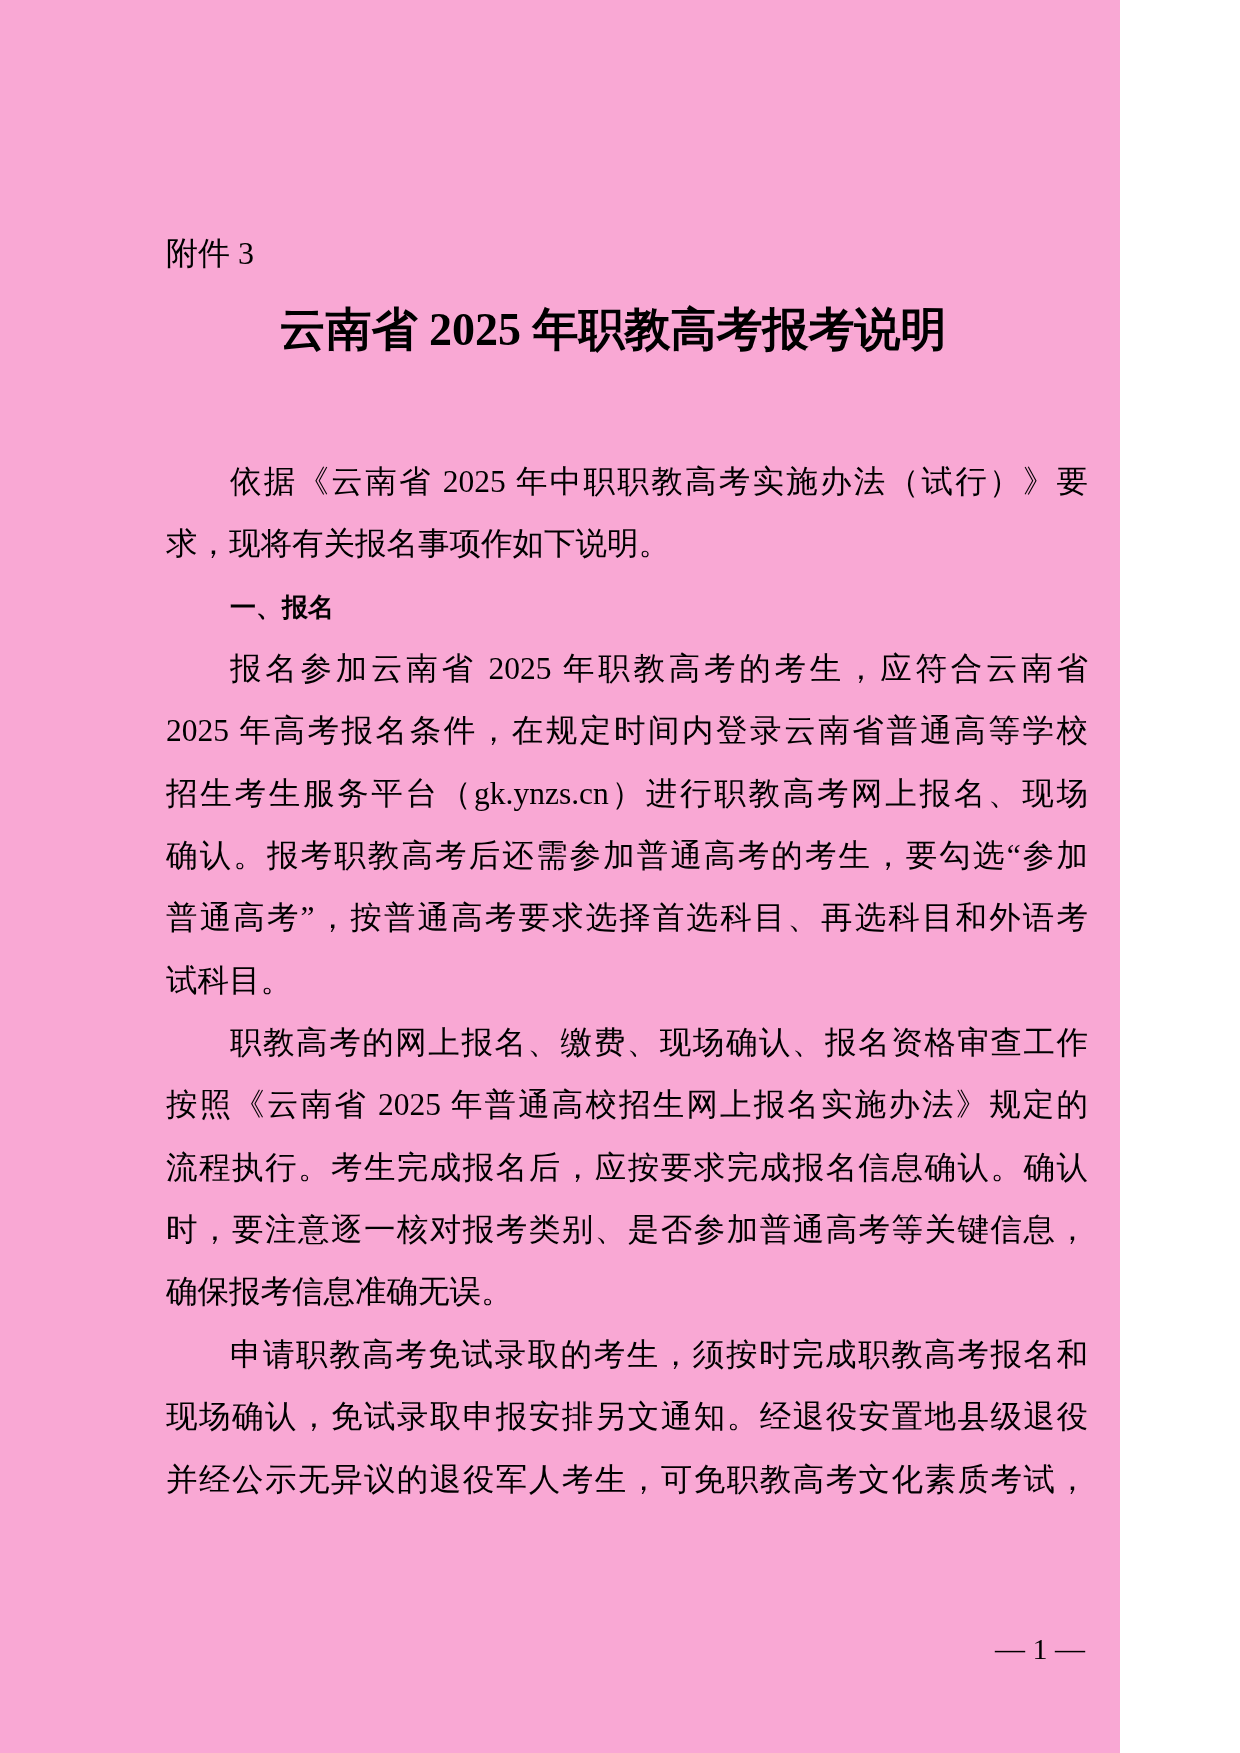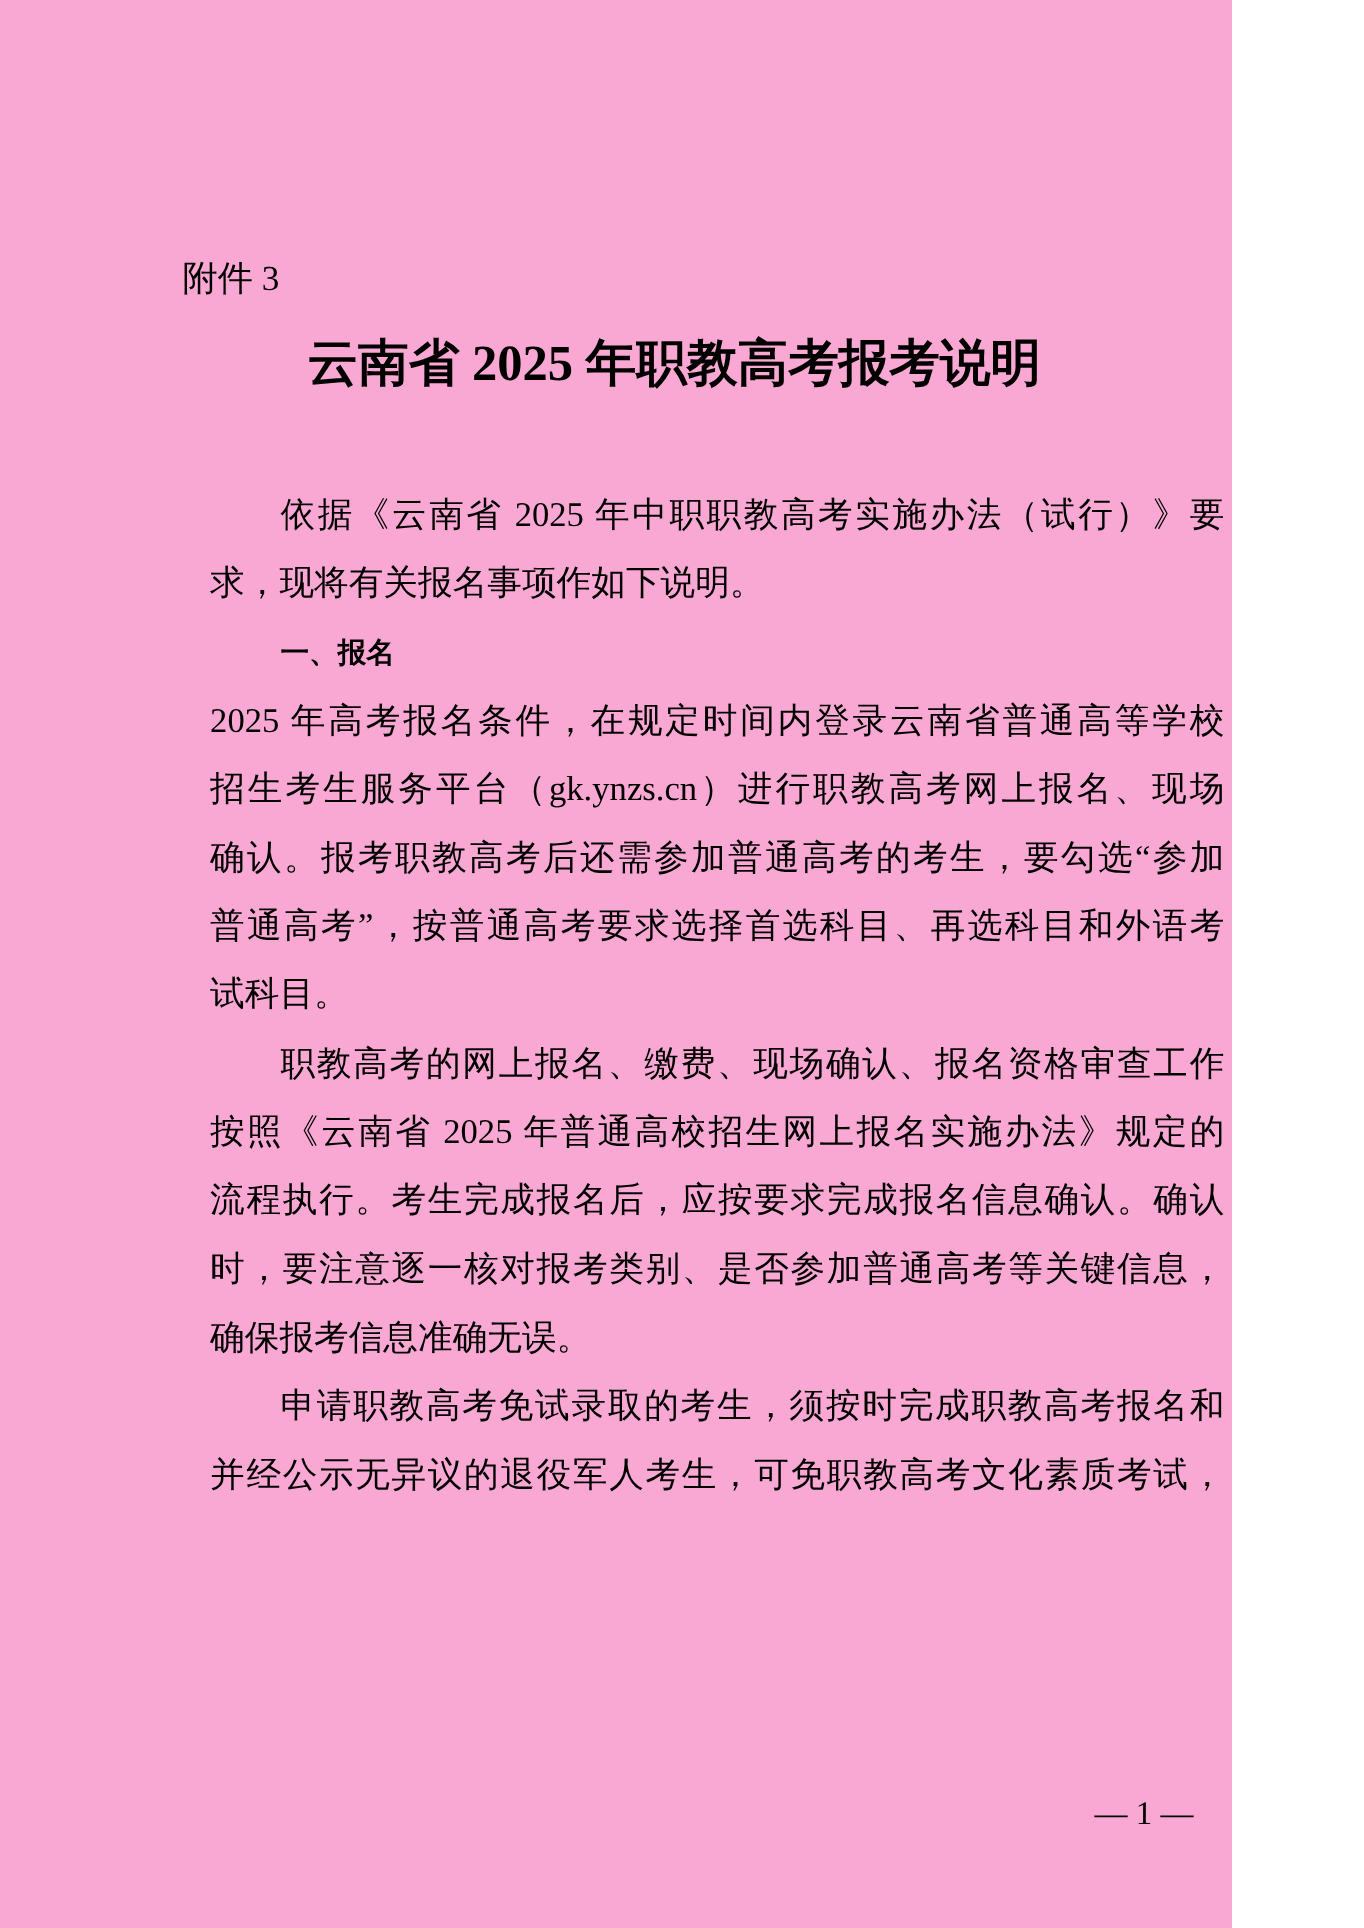--- a/index.html
+++ b/index.html
@@ -29,23 +29,22 @@
     text-align: center;
     font-size: 46px;
     line-height: 58px;
     font-weight: bold;
     font-family: "Liberation Serif", "DejaVu Serif", serif;
     white-space: nowrap;
   }
   .doc-body {
     position: absolute;
     left: 166px;
-    top: 437px;
+    top: 451px;
     width: 922px;
-    margin-left: 25px;
   }
   .bline {
     height: 62.35px;
     line-height: 62.35px;
     font-size: 31.5px;
     text-align: justify;
     text-align-last: justify;
     overflow: visible;
   }
   .bline.endline { text-align-last: left; }
@@ -72,28 +71,30 @@
 
 <div class="page">
   <div class="attachment">附件 3</div>
 
   <h1 class="doc-title">云南省 2025 年职教高考报考说明</h1>
 
   <div class="doc-body" id="doc-body">
       <div class="bline indent">依据《云南省 2025 年中职职教高考实施办法（试行）》要</div>
       <div class="bline endline">求，现将有关报名事项作如下说明。</div>
       <div class="bline heading">一、报名</div>
+      <div class="bline indent">报名参加云南省 2025 年职教高考的考生，应符合云南省</div>
       <div class="bline">2025 年高考报名条件，在规定时间内登录云南省普通高等学校</div>
       <div class="bline">招生考生服务平台（gk.ynzs.cn）进行职教高考网上报名、现场</div>
       <div class="bline">确认。报考职教高考后还需参加普通高考的考生，要勾选“参加</div>
       <div class="bline">普通高考”，按普通高考要求选择首选科目、再选科目和外语考</div>
       <div class="bline endline">试科目。</div>
       <div class="bline indent">职教高考的网上报名、缴费、现场确认、报名资格审查工作</div>
       <div class="bline">按照《云南省 2025 年普通高校招生网上报名实施办法》规定的</div>
       <div class="bline">流程执行。考生完成报名后，应按要求完成报名信息确认。确认</div>
       <div class="bline">时，要注意逐一核对报考类别、是否参加普通高考等关键信息，</div>
       <div class="bline endline">确保报考信息准确无误。</div>
       <div class="bline indent">申请职教高考免试录取的考生，须按时完成职教高考报名和</div>
+      <div class="bline">现场确认，免试录取申报安排另文通知。经退役安置地县级退役</div>
       <div class="bline">并经公示无异议的退役军人考生，可免职教高考文化素质考试，</div>
     </div>
 
   <div class="page-number">— 1 —</div>
 </div>
 
 </body></html>

